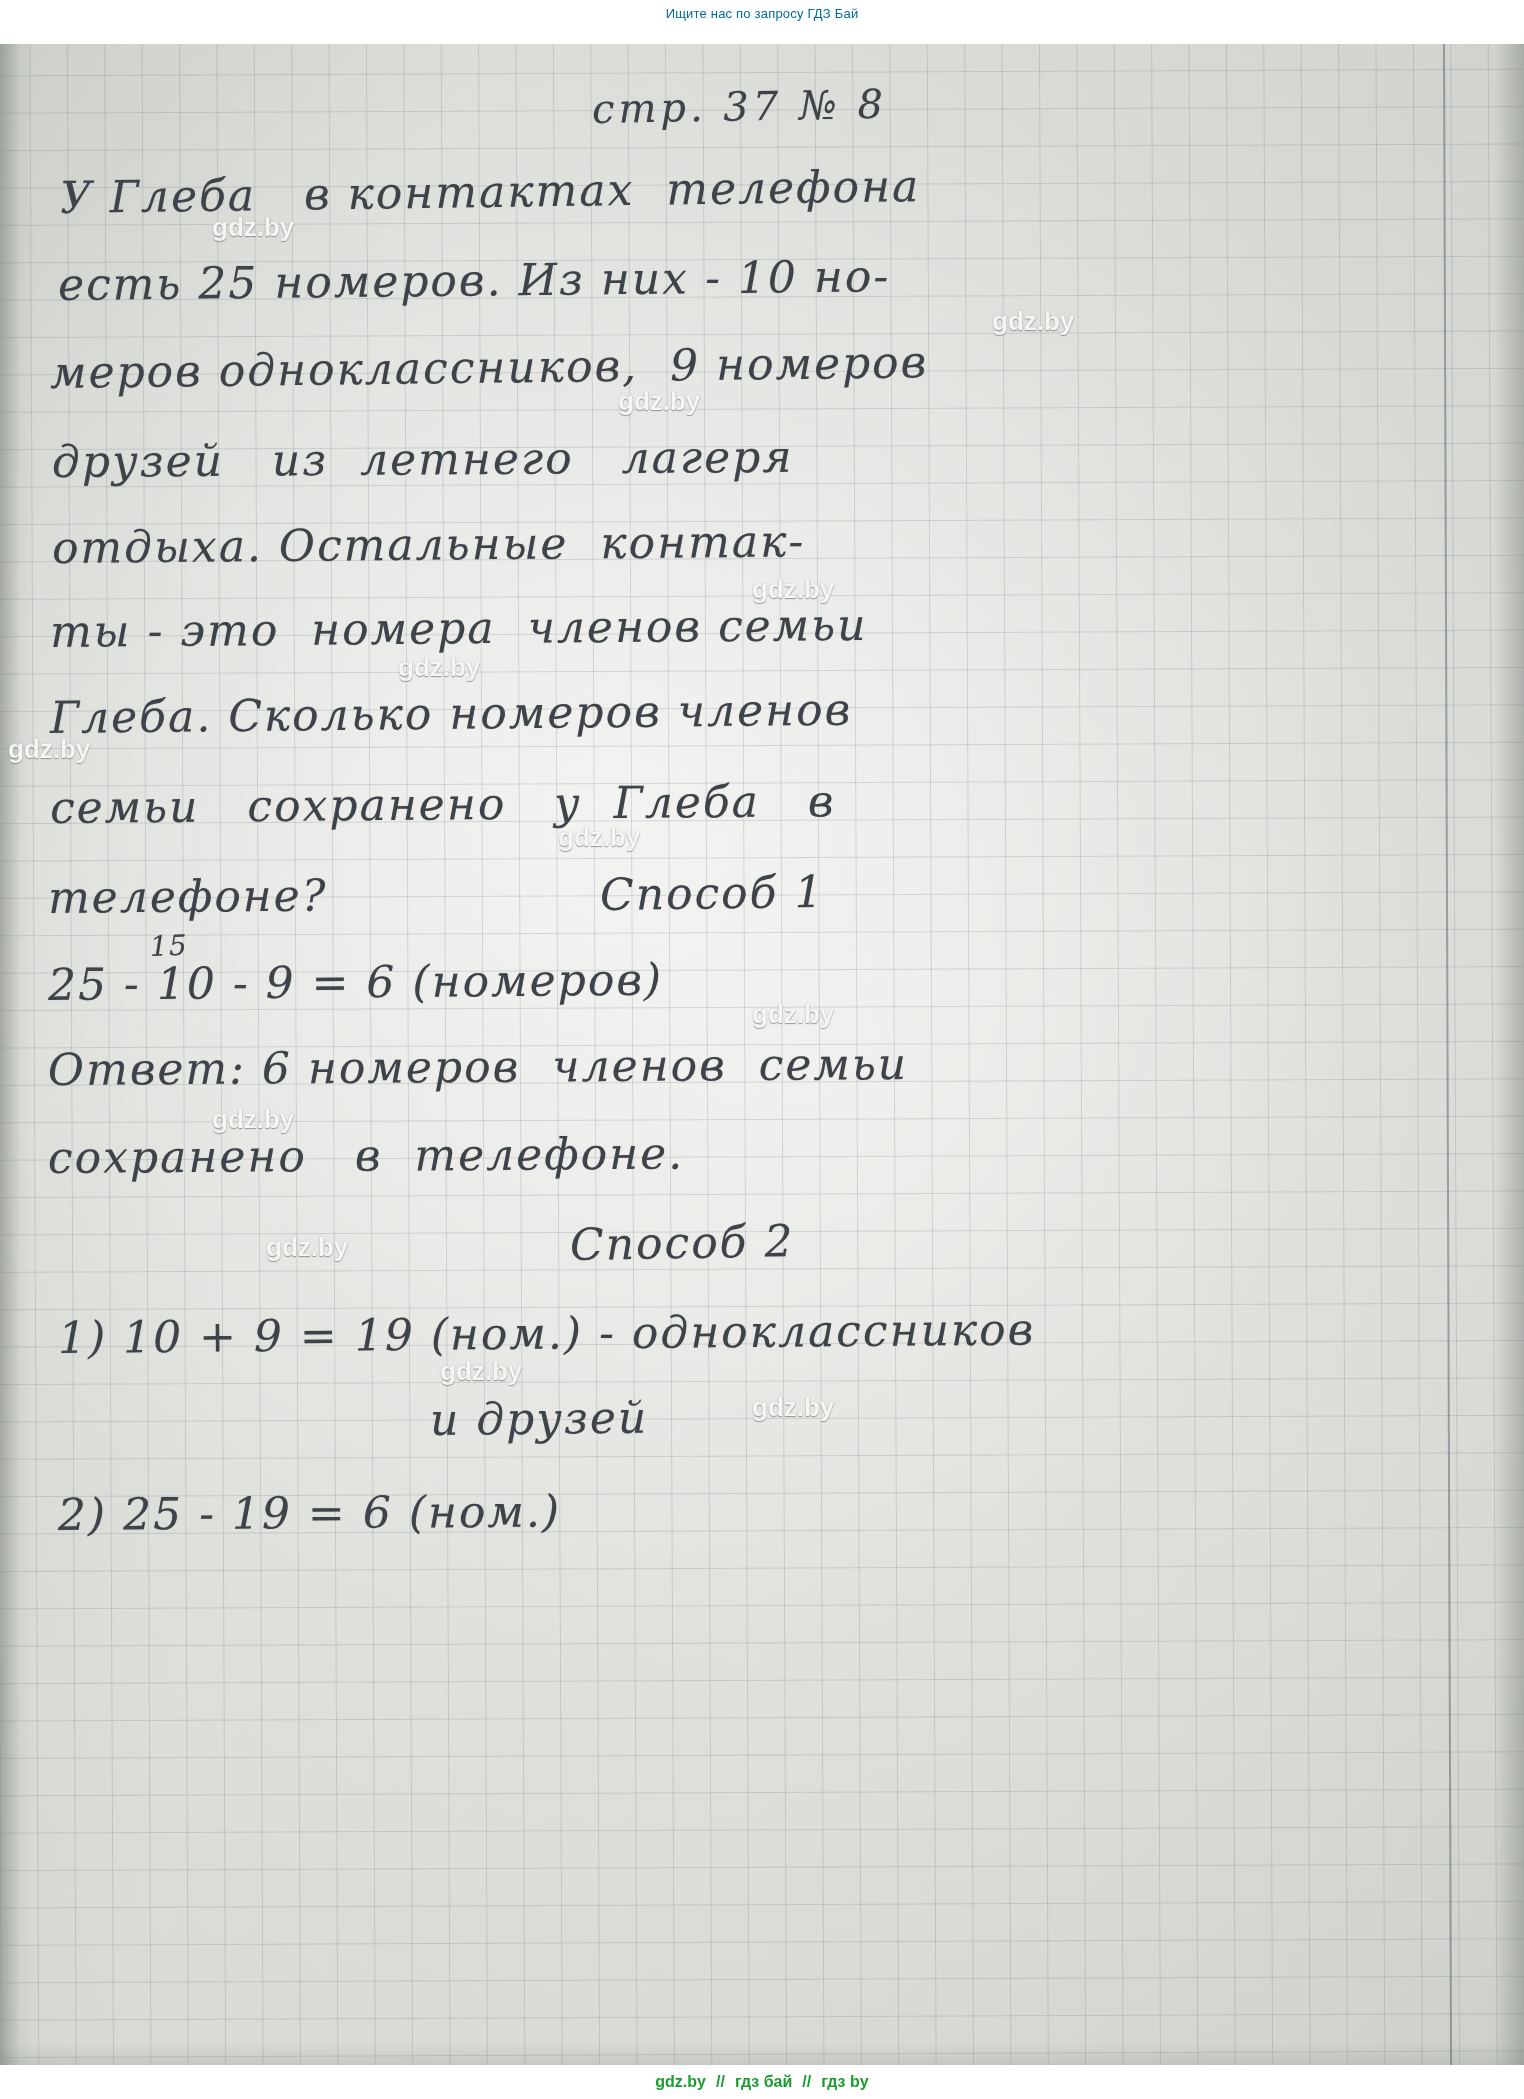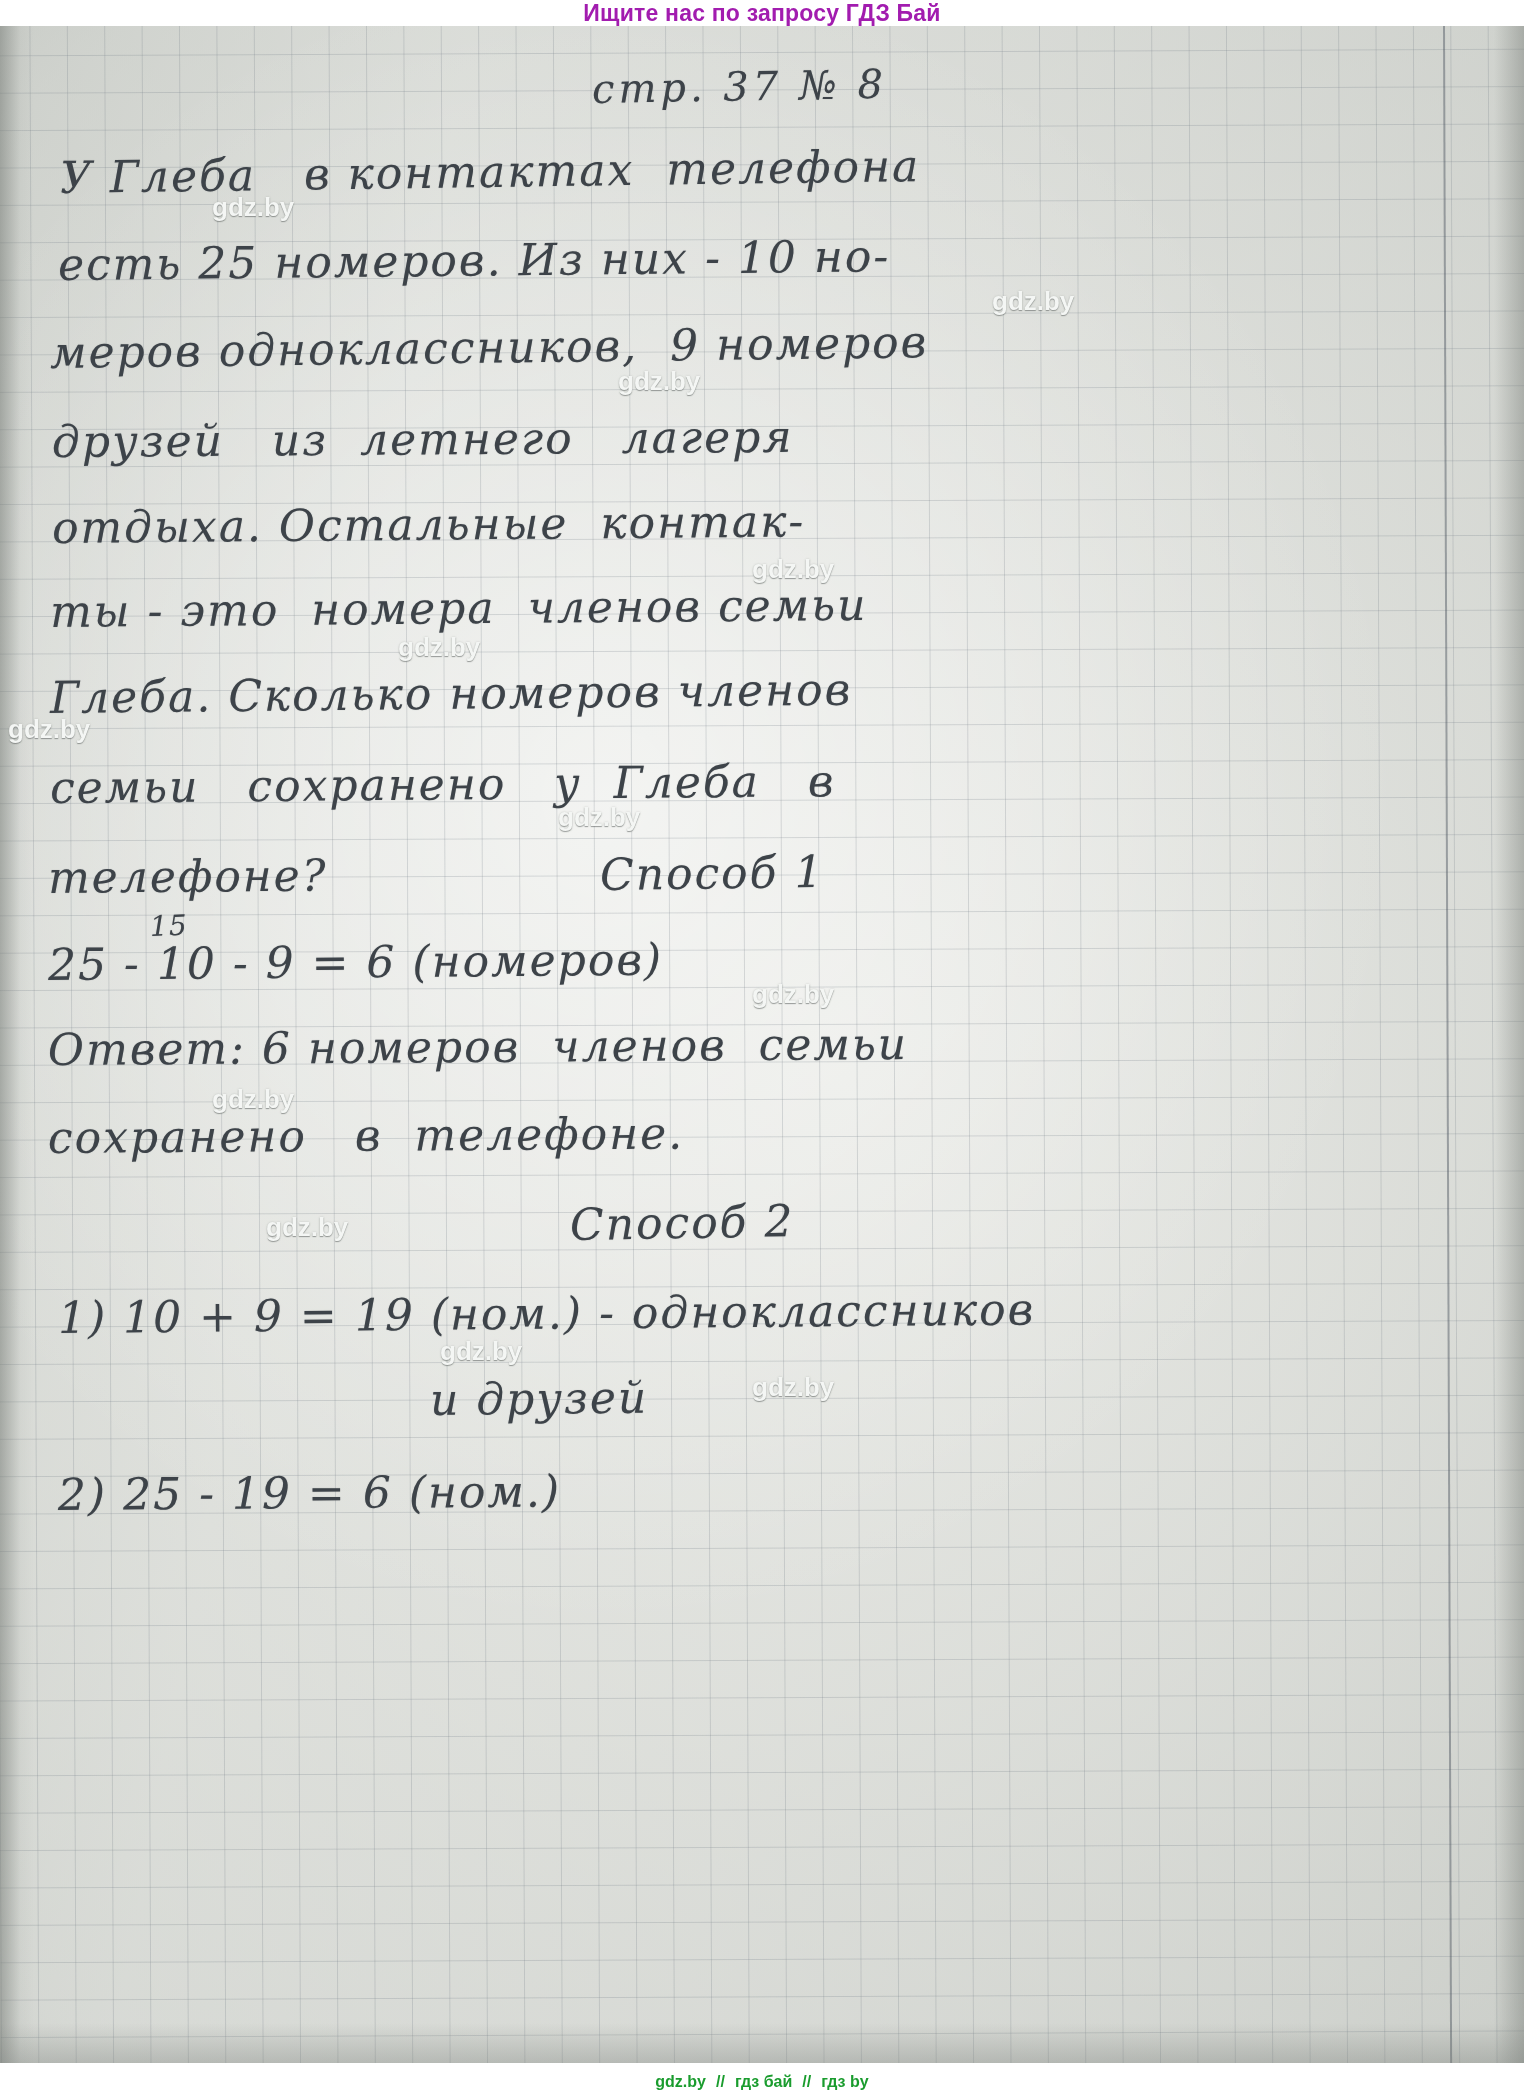--- a/index.html
+++ b/index.html
@@ -21,23 +21,23 @@
     top: 0; left: 0;
     width: 1524px;
     height: 26px;
     display: flex;
     align-items: center;
     justify-content: center;
     background: #ffffff;
     z-index: 40;
   }
   .top-banner .txt {
-    color: #a21caf;
-    font-size: 23px;
-    font-weight: bold;
+    color: #0369a1;
+    font-size: 13px;
+    font-weight: normal;
     letter-spacing: 0.2px;
     font-family: "Liberation Sans", sans-serif;
   }
 
   
   .bottom-banner {
     position: absolute;
     bottom: 0; left: 0;
     width: 1524px;
     height: 34px;
@@ -56,21 +56,21 @@
   }
   .bottom-banner .sep {
     color: #1a9c2e;
     font-size: 16px;
     font-weight: bold;
   }
 
   
   .page {
     position: absolute;
-    top: 24px; left: 0;
+    top: 44px; left: 0;
     width: 1524px;
     height: 2039px;
     background: #d9dbd6;
     overflow: hidden;
   }
   
   .paper-tone {
     position: absolute; inset: 0;
     background:
       radial-gradient(ellipse 70% 55% at 40% 38%, rgba(255,255,255,0.55) 0%, rgba(255,255,255,0.12) 55%, rgba(255,255,255,0) 75%),

